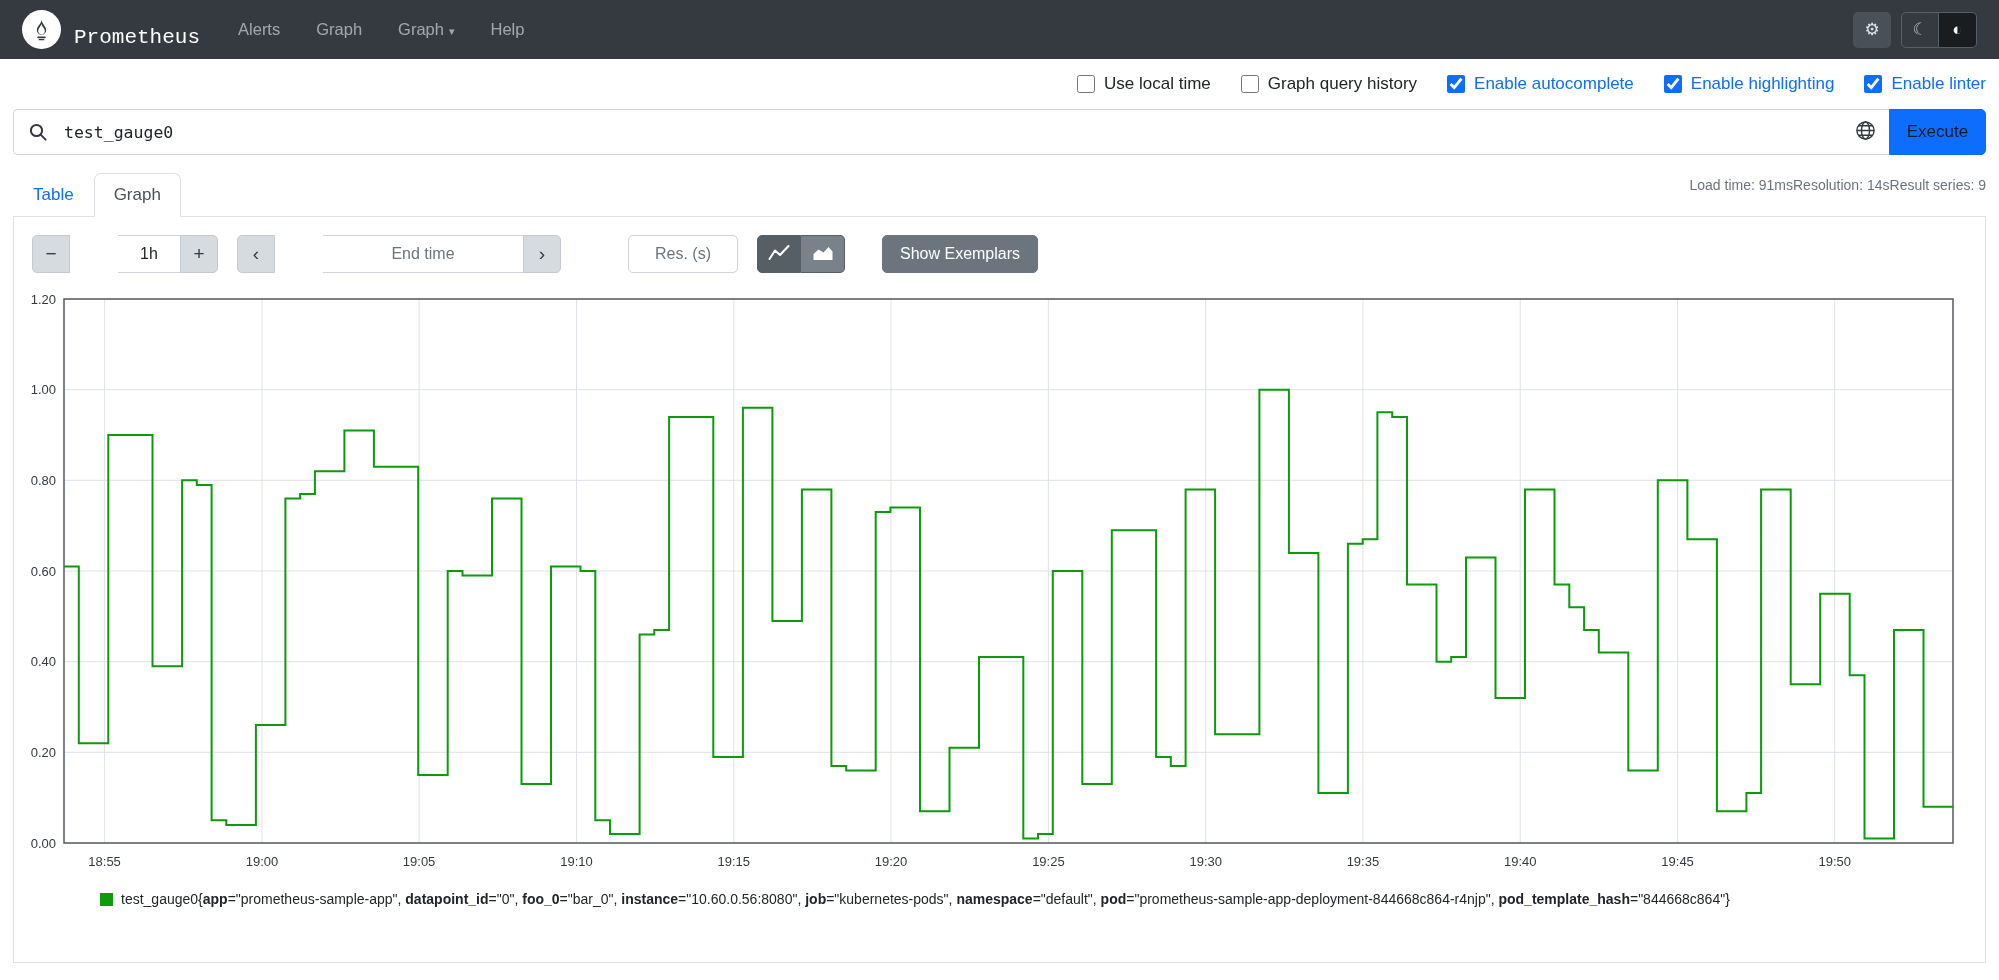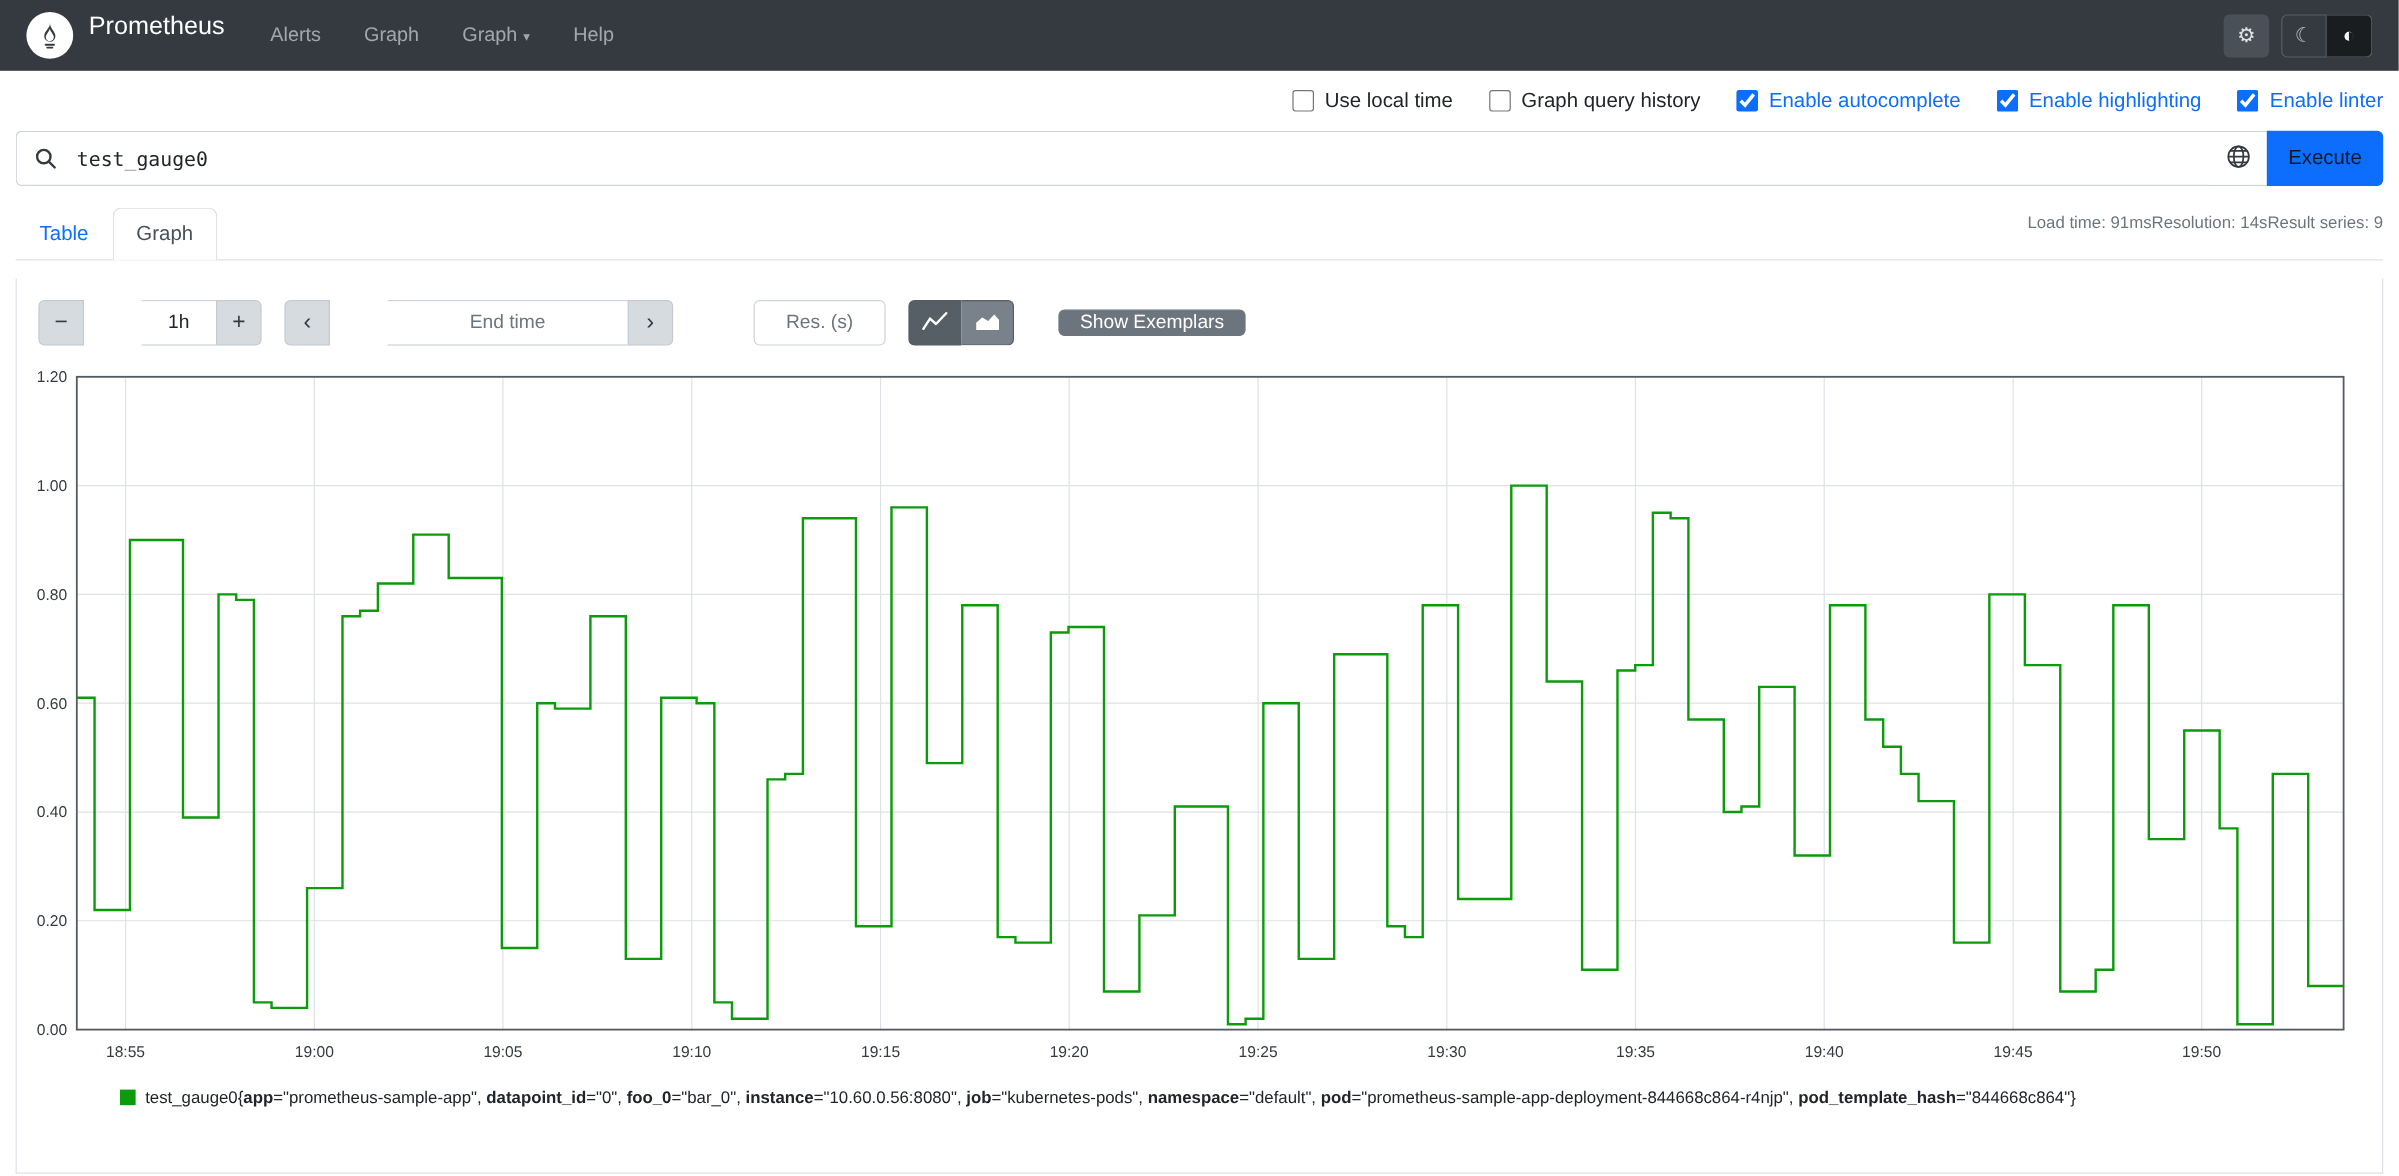--- a/index.html
+++ b/index.html
@@ -6,21 +6,21 @@
   body {
     margin: 0;
     width: 1999px;
     background: #fff;
     color: #212529;
     font-family: "Liberation Sans", sans-serif;
   }
 
   
   .navbar { height: 59px; background: #343a40; display: flex; align-items: center; padding: 0 22px; }
-  .brand { display: flex; align-items: flex-start; gap: 13px; cursor: pointer; }
+  .brand { display: flex; align-items: flex-end; gap: 13px; cursor: pointer; font-family: Liberation Mono, monospace; }
   .logo { width: 39px; height: 39px; border-radius: 50%; background: #fff; display: flex; align-items: center; justify-content: center; }
   .brand-text { color: #fff; font-size: 21px; }
   .nav-links { display: flex; align-items: center; gap: 36px; margin-left: 38px; }
   .nav-link { color: rgba(255,255,255,.55); font-size: 16.5px; cursor: pointer; }
   .caret { font-size: 11px; margin-left: 5px; }
   .theme-controls { margin-left: auto; display: flex; align-items: center; }
   .icon-btn { height: 36px; border: none; display: flex; align-items: center; justify-content: center; cursor: pointer; padding: 0; }
   .settings-btn { width: 38px; background: #495057; border-radius: 5px; color: #dfe3e7; font-size: 17px; margin-right: 10px; }
   .moon-btn { width: 38px; background: #343a40; border: 1px solid #565e66; border-radius: 5px 0 0 5px; color: #adb5bd; font-size: 17px; }
   .auto-btn { width: 38px; background: #1a1d20; border: 1px solid #565e66; border-left: none; border-radius: 0 5px 5px 0; color: #f8f9fa; font-size: 17px; }
@@ -33,21 +33,21 @@
 
   
   .query-row { display: flex; margin: 2px 13px 0; height: 46px; }
   .query-group { flex: 1; display: flex; align-items: center; border: 1px solid #ced4da; border-right: none; border-radius: 5px 0 0 5px; background: #fff; overflow: hidden; }
   .search-addon { width: 48px; display: flex; align-items: center; justify-content: center; }
   .query-input { flex: 1; border: none; outline: none; font-family: "DejaVu Sans Mono", monospace; font-size: 16.5px; color: #212529; background: transparent; }
   .globe-btn { width: 48px; height: 100%; border: none; background: #fff; display: flex; align-items: center; justify-content: center; cursor: pointer; }
   .execute-btn { width: 97px; background: #0d6efd; border: 1px solid #0d6efd; color: #0f172a; font-size: 17px; border-radius: 0 5px 5px 0; cursor: pointer; font-family: inherit; }
 
   
-  .tabbar { display: flex; justify-content: space-between; margin: 18px 13px 15px; border-bottom: 1px solid #dee2e6; }
+  .tabbar { display: flex; justify-content: space-between; margin: 18px 13px 0; border-bottom: 1px solid #dee2e6; }
   .tabs { display: flex; }
   .tab { padding: 11px 19px; font-size: 17px; color: #0d6efd; cursor: pointer; border: 1px solid transparent; border-radius: 7px 7px 0 0; margin-bottom: -1px; }
   .tab.active { color: #495057; background: #fff; border-color: #dee2e6 #dee2e6 #fff #dee2e6; }
   .stats { display: flex; font-size: 14px; color: #6c757d; margin-top: 4px; justify-content: space-between; }
 
   
   .panel { margin: 0 13px 4px; border: 1px solid #dee2e6; border-top: none; padding: 16px 16px 55px; }
   .controls { display: flex; align-items: center; gap: 19px; margin: 2px 0 20px 2px; }
   .grp { display: flex; }
   .ctl-btn { width: 38px; height: 38px; background: #d6dbdf; border: 1px solid #c4cacf; color: #343a40; font-size: 19px; cursor: pointer; display: flex; align-items: center; justify-content: center; font-family: inherit; padding: 0; }
@@ -55,21 +55,21 @@
   .grp .ctl-btn:last-child { border-radius: 0 5px 5px 0; }
   .ctl-input { height: 38px; border: 1px solid #ced4da; text-align: center; font-size: 16px; font-family: inherit; color: #212529; outline: none; padding: 0 6px; background: #fff; margin-left: 48px; }
   .ctl-input::placeholder { color: #6c757d; }
   .range-input { width: 62px; border-left: none; border-right: none; }
   .endtime-input { width: 200px; border-left: none; border-right: none; }
   .res-input { width: 110px; border-radius: 5px; }
   .chart-type { width: 44px; height: 38px; border: 1px solid #565e66; background: #79828a; display: flex; align-items: center; justify-content: center; cursor: pointer; padding: 0; }
   .chart-type.active { background: #565e66; }
   .chart-type:first-child { border-radius: 5px 0 0 5px; }
   .chart-type:last-child { border-radius: 0 5px 5px 0; border-left: none; }
-  .exemplars-btn { height: 22px; padding: 0 17px; background: #6c757d; border: 1px solid #6c757d; border-radius: 5px; color: #fff; font-size: 16px; cursor: pointer; font-family: inherit; margin-left: 18px; }
+  .exemplars-btn { height: 38px; padding: 0 17px; background: #6c757d; border: 1px solid #6c757d; border-radius: 5px; color: #fff; font-size: 16px; cursor: pointer; font-family: inherit; margin-left: 18px; }
 
   
   #chart-svg { display: block; width: 1939px; height: 584px; }
   #chart-svg text.tick { font-size: 13px; fill: #343a40; font-family: "Liberation Sans", sans-serif; }
 
   
   .legend { margin: 14px 0 0 70px; font-size: 14px; }
   .legend-item { display: flex; align-items: baseline; gap: 8px; cursor: pointer; }
   .swatch { width: 13px; height: 13px; flex: 0 0 13px; align-self: center; display: inline-block; }
   #legend-text b { font-weight: bold; }

